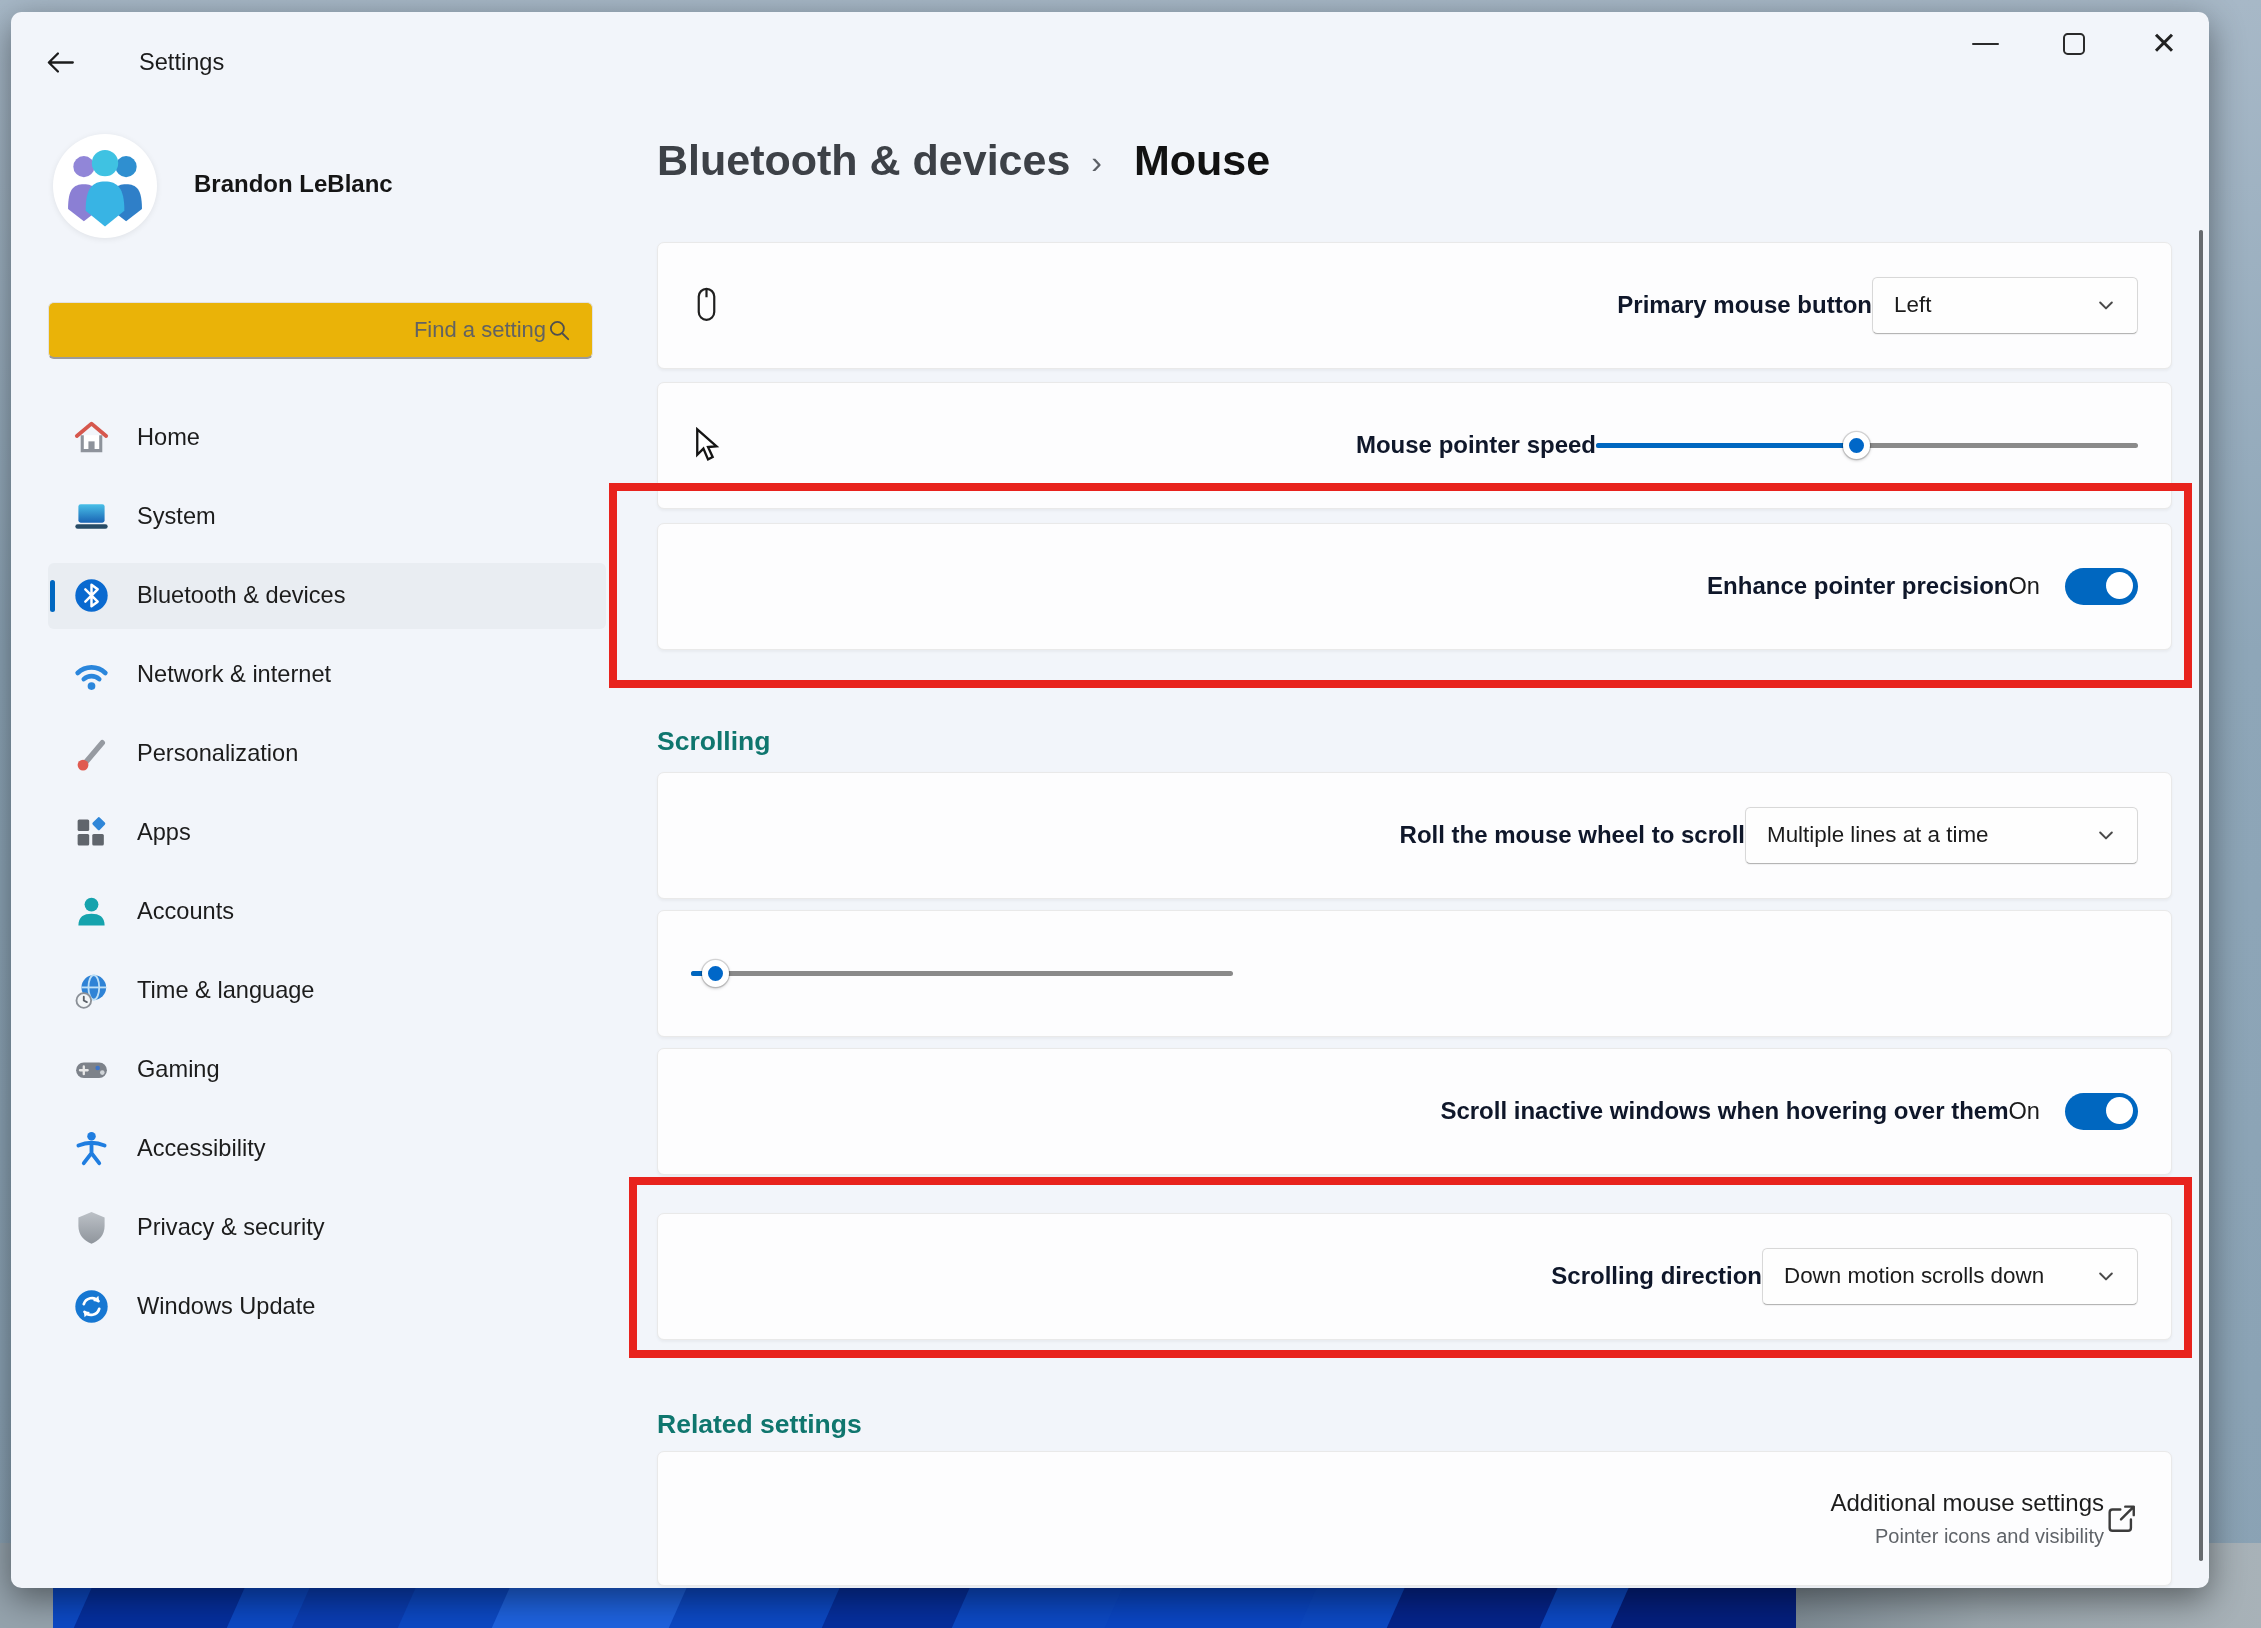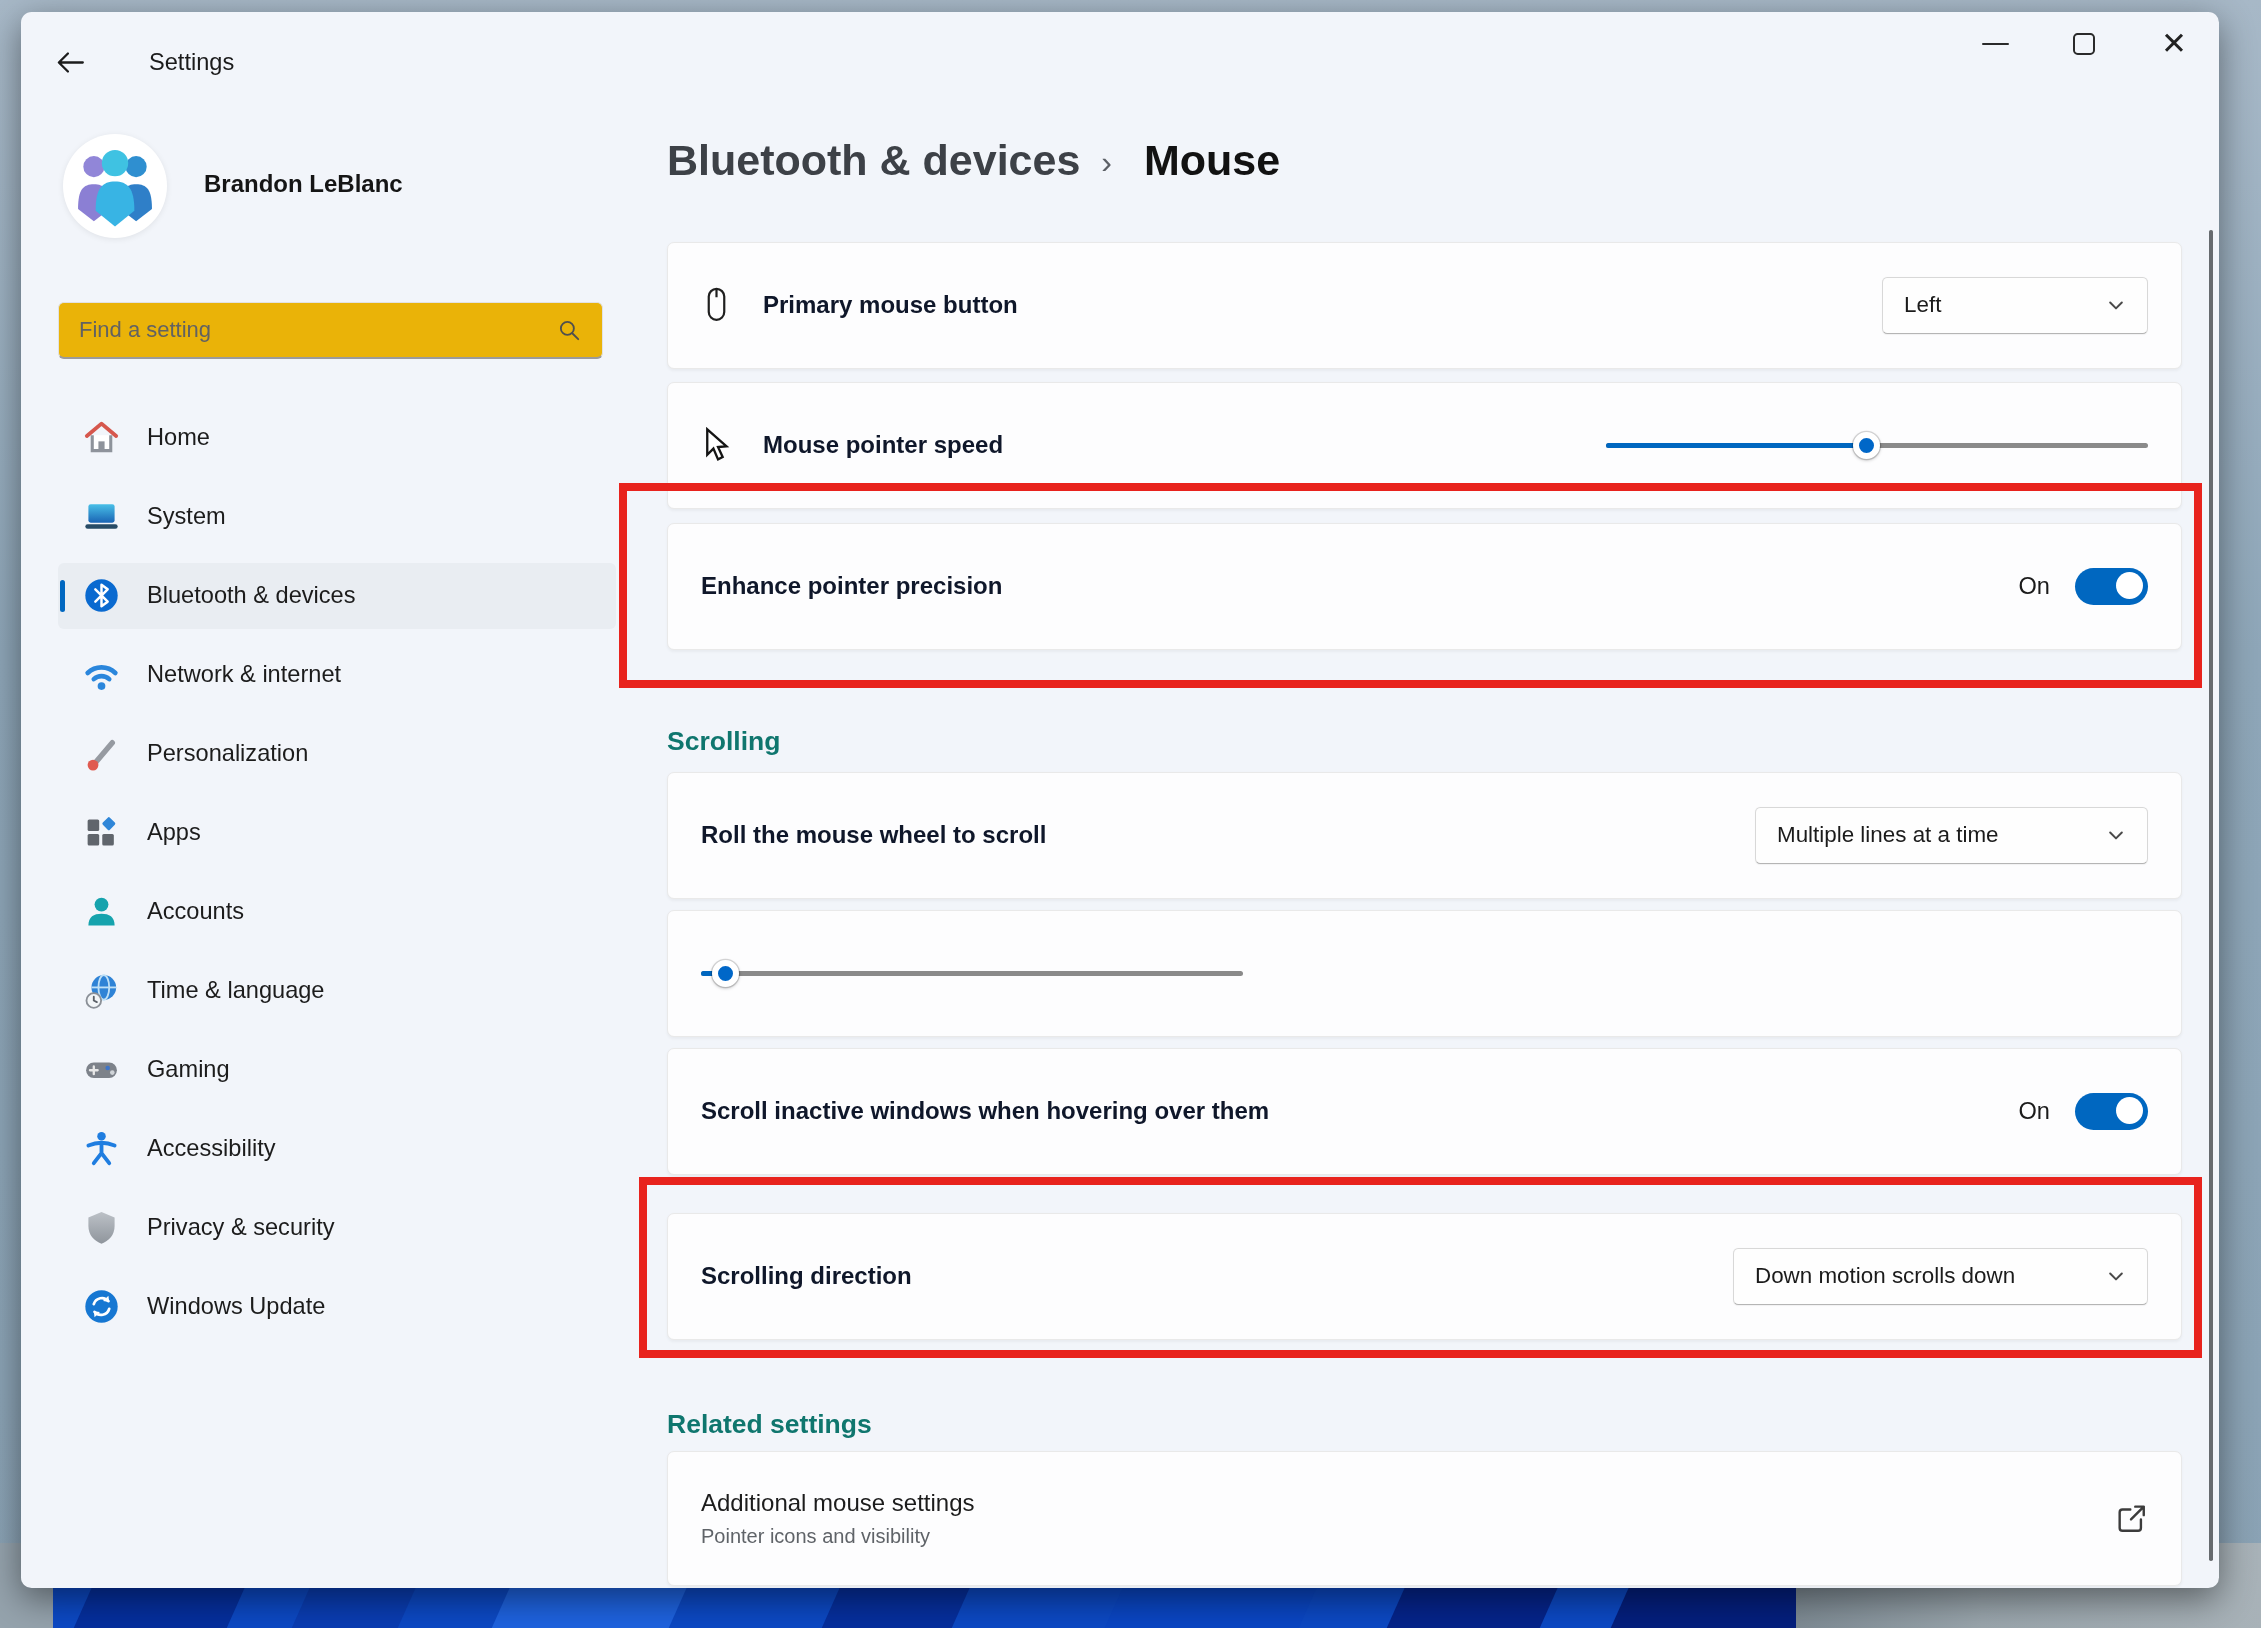--- a/index.html
+++ b/index.html
@@ -7,22 +7,22 @@
   .canvas{position:relative;width:2261px;height:1629px;overflow:hidden;
     font-family:"Liberation Sans","DejaVu Sans",sans-serif;
     background:linear-gradient(180deg,#a7b8c7 0%,#8ea6b8 40%,#8aa2b4 100%);}
   
   .wall{position:absolute;left:0;top:1555px;width:2261px;height:74px;background:#0c49c5;}
   .wall .ribbon{position:absolute;top:-11.8px;height:106px;transform:skewX(-24deg);}
   .wall .gray-right{position:absolute;right:0;top:-11.8px;height:106px;width:465px;
     background:linear-gradient(90deg,#7e8b94 0%,#9aa6ad 40%,#a8b2b8 100%);}
   .wall .gray-left{position:absolute;left:0;top:-11.8px;height:106px;width:53px;background:#95a3ad;}
   
-  .window{position:absolute;left:21px;top:11.8px;width:2198px;height:1576px;
-    background:#f2f5fa;border-radius:10.6px;box-shadow:0 10.6px 35px rgba(0,0,0,.45);overflow:hidden;}
+  .window{position:absolute;left:11px;top:11.8px;width:2198px;height:1576px;
+    background:#f2f5fa;border-radius:10.6px;box-shadow:0 10.6px 35px rgba(0,0,0,.45);overflow:hidden;text-align:right;}
   
   .back-btn{position:absolute;left:29.4px;top:31px;width:41px;height:39px;display:flex;
     align-items:center;justify-content:center;border-radius:4.7px;}
   .tb-title{position:absolute;left:128px;top:37px;font-size:23.6px;color:#1b1b1b;}
   .caption{position:absolute;top:4.7px;width:66px;height:55px;display:flex;align-items:center;justify-content:center;}
   .cap-min{left:1941px}.cap-max{left:2030px}.cap-close{left:2120px}
   .min-glyph{width:27px;height:2.9px;background:#2a2a2a;border-radius:1.2px;}
   .max-glyph{width:22.4px;height:22.4px;border:2.9px solid #2a2a2a;border-radius:4.7px;}
   .close-glyph{font-size:31px;color:#222;line-height:1;}
   
@@ -54,21 +54,21 @@
   .row-ic{width:62px;flex:0 0 62px;display:flex;align-items:center;}
   .row-label{flex:1;font-size:24px;color:#0f172a;font-weight:bold;}
   .row-title{font-size:24px;color:#1c1c1c;}
   .row-sub{font-size:20px;color:#5f6368;margin-top:8.2px;}
   .section-h{position:absolute;left:646px;font-size:26.5px;font-weight:700;color:#0f766e;}
   .sh1{top:714px}.sh2{top:1397px}
   
   .dropdown{height:57px;background:#fefefe;border:1.2px solid #d8d8d8;border-bottom-color:#b5b5b5;
     border-radius:5.3px;display:flex;align-items:center;justify-content:space-between;
     padding:0 21px;font-size:22.4px;color:#1b1b1b;box-shadow:0 0.6px 1.2px rgba(0,0,0,.05);}
-  .dd1{width:266px}.dd4{width:393px}.dd7{width:415px}
+  .dd1{width:266px}.dd4{width:393px}.dd7{width:376px}
   .toggle-wrap{display:flex;align-items:center;gap:25px;}
   .toggle-state{font-size:23.6px;color:#1b1b1b;}
   .toggle{width:73px;height:37px;border-radius:19px;background:#0067c0;position:relative;}
   .toggle .knob{position:absolute;right:4.7px;top:4.7px;width:27px;height:27px;border-radius:50%;background:#fff;}
   .slider{position:relative;width:542px;height:28px;}
   .slider .track{position:absolute;left:0;right:0;top:11.8px;height:5.3px;border-radius:2.9px;background:#8a8a8a;}
   .slider .fill{position:absolute;left:0;top:11.8px;height:5.3px;border-radius:2.9px;background:#0067c0;}
   .slider .thumb{position:absolute;top:0.6px;width:27px;height:27px;border-radius:50%;
     background:#0067c8;border:6.5px solid #ffffff;box-shadow:0 0 0 1.2px rgba(0,0,0,.14),0 1.2px 3.5px rgba(0,0,0,.25);}
   

